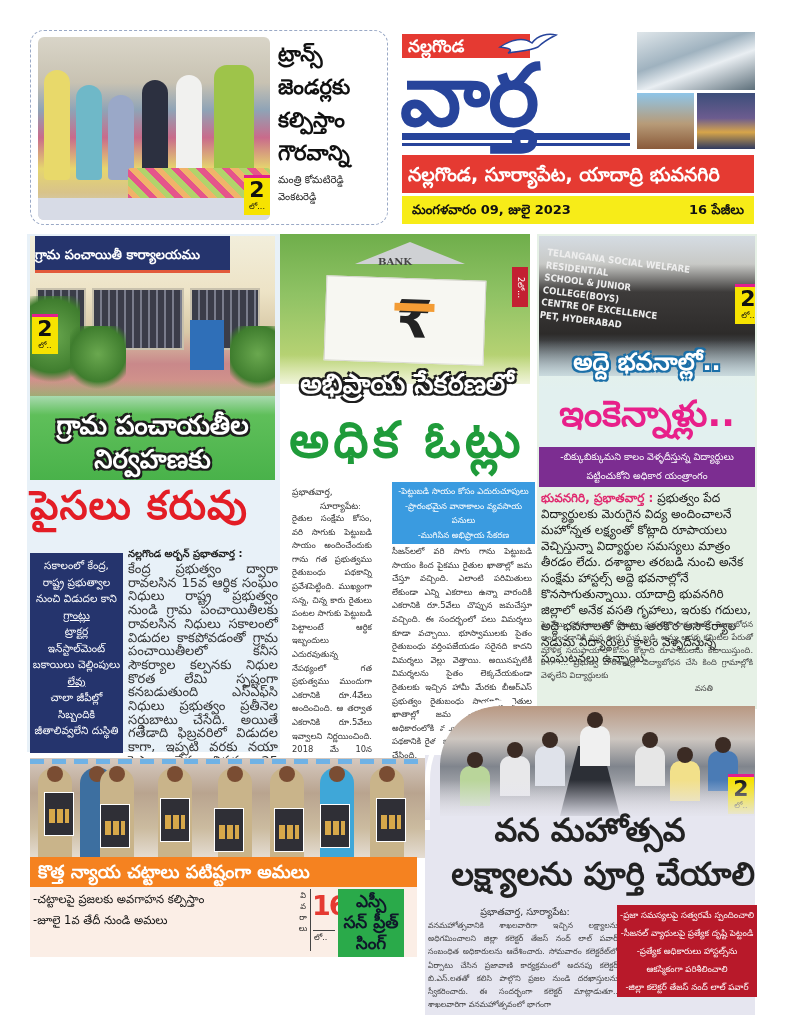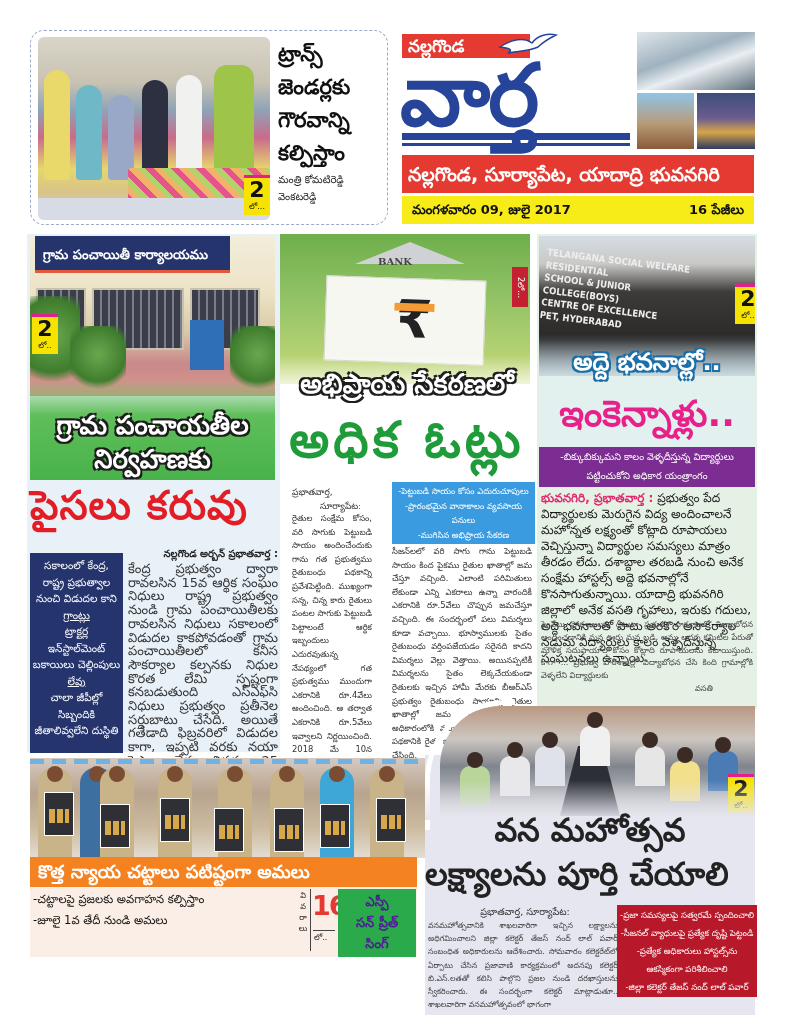--- a/index.html
+++ b/index.html
@@ -32,31 +32,31 @@
     .mast-rule2 { left: 402px; top: 143px; width: 228px; height: 3px; background:#27449b; }
     .mast-photo1 { left: 637px; top: 32px; width: 118px; height: 58px; background: linear-gradient(160deg,#dfe6ea 0%,#9fb2bf 40%,#e9eef2 60%,#5d6f7a 100%); }
     .mast-photo2 { left: 637px; top: 93px; width: 57px; height: 56px; background: linear-gradient(180deg,#8fc5e8 0%,#b79b78 55%,#8a5a3a 100%); }
     .mast-photo3 { left: 697px; top: 93px; width: 58px; height: 56px; background: linear-gradient(180deg,#3c4e7a 0%,#6c5c8f 45%,#d7a54a 70%,#2f3a60 100%); }
     .mast-districts { left: 402px; top: 155px; width: 352px; height: 38px; background:#e53a32; color:#fff; font-size: 19px; font-weight:bold; line-height:38px; padding-left:6px; white-space:nowrap; overflow:hidden; }
     .mast-dateline { left: 402px; top: 196px; width: 352px; height: 28px; background:#f7ec18; font-size: 13px; font-weight:bold; line-height:28px; padding: 0 10px; color:#111; display:flex; justify-content:space-between; }
 
     
     .col1 { left: 27px; top: 234px; width: 253px; height: 518px; background:#e8f1f8; }
     .gp-photo { left: 30px; top: 236px; width: 245px; height: 160px; background: linear-gradient(180deg,#f2eedb 0%,#ede3c6 35%,#d8c9a7 60%,#c9888a 80%,#d79a8c 100%); overflow:hidden; }
-    .gp-board { position:absolute; left:5px; top:0; width:195px; height:37px; background:#25346d; color:#fff; font-size: 13px; font-weight:bold; line-height:37px; padding-left:8px; border-bottom:3px solid #e25a3b; white-space:nowrap; }
+    .gp-board { position:absolute; left:5px; top:0; width:195px; height:37px; background:#25346d; color:#fff; font-size: 13px; font-weight:bold; line-height:37px; border-bottom:3px solid #e25a3b; white-space:nowrap; }
     .gp-window { position:absolute; top:52px; height:62px; background: repeating-linear-gradient(90deg,#3b3d49 0 6px,#7a7d8c 6px 8px); border:2px solid #c8c1ad; }
     .gp-door { position:absolute; left:160px; top:84px; width:34px; height:50px; background:#2f6fb8; }
     .gp-plant { position:absolute; bottom:0; width:56px; height:70px; background: radial-gradient(circle at 50% 40%,#6aa84f 0,#3f7d2e 55%,transparent 70%); }
     .gp-green { left: 30px; top: 380px; width: 245px; height: 100px; background: linear-gradient(180deg,rgba(80,170,80,.0) 0%,#5fbf5a 35%,#49b24a 100%); }
     .gp-head1 { left: 30px; top: 408px; width: 245px; text-align:center; font-size: 26px; font-weight:bold; color:#fff; line-height: 34px;
       text-shadow: -2px -2px 0 #1d1d1d, 2px -2px 0 #1d1d1d, -2px 2px 0 #1d1d1d, 2px 2px 0 #1d1d1d; }
     .gp-head2 { left: 30px; top: 480px; width: 245px; text-align:left; font-size: 40px; font-weight:900; color:#e31d25; line-height: 50px; letter-spacing:1px; }
     .gp-side { left: 30px; top: 553px; width: 93px; height: 200px; background:#25346d; color:#fff; text-align:center; font-size: 10.5px; line-height: 16.5px; padding-top: 4px; }
     .gp-side u { text-decoration: underline; }
-    .gp-byline { left: 128px; top: 546px; width: 150px; text-align:right; font-size: 10px; font-weight:bold; line-height:15px; color:#222; }
+    .gp-byline { left: 128px; top: 546px; width: 150px; text-align:left; font-size: 10px; font-weight:bold; line-height:15px; color:#222; }
     .gp-body { left: 128px; top: 562px; width: 150px; font-size: 13px; line-height: 13.7px; color:#333; text-align: justify; }
 
     
     .col2-bg { left: 280px; top: 234px; width: 255px; height: 518px; background:#fff; }
     .bank-photo { left: 280px; top: 234px; width: 250px; height: 150px; background: linear-gradient(180deg,#6fae4b 0%,#8fc264 40%,#c8d97a 100%); overflow:hidden; }
     .bank-house { position:absolute; left:75px; top:8px; width:110px; height:22px; background:#cfd1d4; clip-path: polygon(50% 0,100% 100%,0 100%); }
     .bank-label { position:absolute; left:98px; top:22px; width:70px; font-family:"DejaVu Serif", serif; font-size:10px; font-weight:bold; color:#444; text-align:left; }
     .bank-cheque { position:absolute; left:45px; top:44px; width:160px; height:85px; background:#f7f7f2; transform: rotate(2deg); border:1px solid #d4d4cc; }
     .bank-rupee { position:absolute; left:70px; top:10px; font-size:52px; font-weight:bold; line-height:60px; color:#222; }
     .bank-rupee::before { content:""; position:absolute; left:-2px; top:14px; width:40px; height:8px; background:#f39c35; }
@@ -95,33 +95,33 @@
     .pol-poster { position:absolute; width:30px; height:44px; background:#2f2f36; border:1px solid #fff; }
     .pol-poster::after { content:""; position:absolute; left:4px; top:16px; width:20px; height:14px; background: repeating-linear-gradient(90deg,#d7a84a 0 6px,#2f2f36 6px 8px); }
     .pol-strip { left: 30px; top: 857px; width: 387px; height: 30px; background:#f58220; color:#fff; font-size: 18px; font-weight:bold; line-height: 30px; padding-left: 8px; white-space:nowrap; }
     .pol-bullets-bg { left: 30px; top: 887px; width: 387px; height: 70px; background:#fbeee6; }
     .pol-bullets { left: 33px; top: 889px; width: 265px; font-size: 11.5px; line-height: 21px; color:#111; }
     .pol-vert { left: 297px; top: 890px; width: 12px; font-size: 8px; line-height: 11px; text-align:center; color:#222; }
     .pol-vline { left: 310px; top: 889px; width: 1px; height: 62px; background:#444; }
     .pol-16 { left: 312px; top: 888px; width: 24px; text-align:center; font-size: 27px; font-weight:900; color:#e53a32; line-height:36px; letter-spacing:-2px; }
     .pol-16rule { left: 313px; top: 930px; width: 22px; height: 1px; background:#444; }
     .pol-16suf { left: 314px; top: 933px; width: 22px; font-size: 8px; color:#222; }
-    .pol-sp { left: 338px; top: 889px; width: 78px; height: 68px; background:#2aaa4a; color:#4c1d95; text-align:center; font-size: 13px; font-weight:bold; line-height: 21px; padding-top:2px; }
+    .pol-sp { left: 338px; top: 889px; width: 66px; height: 68px; background:#2aaa4a; color:#0f172a; text-align:center; font-size: 17px; font-weight:bold; line-height: 21px; padding-top:2px; }
 
     
     .meet-bg { left: 425px; top: 755px; width: 330px; height: 260px; background:#e6e6f0; }
     .meet-photo { left: 440px; top: 706px; width: 315px; height: 110px; border-radius: 60px 0 0 0; overflow:hidden;
       background: linear-gradient(180deg,#b99882 0%,#cdc6c0 30%,#80858d 55%,#d7d5d8 100%); }
     .meet-arc { left: 425px; top: 700px; width: 90px; height: 130px; border-left: 5px solid #ffffff; border-top: 5px solid #ffffff; border-radius: 80px 0 0 0; }
     .meet-table { position:absolute; left:120px; top:40px; width:60px; height:70px; background:#2c2f36; clip-path: polygon(30% 0,70% 0,100% 100%,0 100%); }
     .meet-head { position:absolute; width:16px; height:16px; border-radius:50%; background:#3b2b24; }
     .meet-body { position:absolute; width:30px; height:40px; border-radius:10px 10px 0 0; }
     .meet-fade { left: 425px; top: 780px; width: 330px; height: 40px; background: linear-gradient(180deg,rgba(230,230,240,0) 0%, #e6e6f0 100%); }
     .meet-head1 { left: 430px; top: 808px; width: 320px; text-align:center; font-size: 32px; font-weight:bold; color:#222; line-height: 44px; }
-    .meet-head2 { left: 425px; top: 852px; width: 330px; text-align:left; font-size: 32px; font-weight:bold; color:#222; line-height: 44px; white-space:nowrap; }
+    .meet-head2 { left: 425px; top: 852px; width: 330px; text-align:right; font-size: 32px; font-weight:bold; color:#222; line-height: 44px; white-space:nowrap; }
     .meet-byline { left: 430px; top: 905px; width: 190px; text-align:center; font-size: 9.5px; color:#333; line-height:14px; }
     .meet-body-text { left: 428px; top: 919px; width: 190px; font-size: 7.8px; line-height: 13.2px; color:#444; text-align: justify; }
     .meet-box { left: 617px; top: 905px; width: 140px; height: 92px; background:#b8192a; color:#fff; font-size: 8.6px; line-height: 18px; text-align:center; padding-top: 1px; }
   </style>
 </head>
 <body>
 
 <div class="abs teaser"></div>
 <div class="abs teaser-photo">
   <div class="ppl" style="left:6px;background:#e8d96a;height:110px;"></div>
@@ -133,39 +133,39 @@
   <div class="table"></div>
   <div class="cloth"></div>
   <div class="badge" style="left:206px;top:138px;">
     <span class="num">2</span>
     <span class="suf">లో...</span>
   </div>
 </div>
 <div class="abs teaser-text">
   <div class="teaser-head">ట్రాన్స్</div>
   <div class="teaser-head">జెండర్లకు</div>
+  <div class="teaser-head">కల్పిస్తాం</div>
   <div class="teaser-head">గౌరవాన్ని</div>
-  <div class="teaser-head">కల్పిస్తాం</div>
   <div class="teaser-sub">మంత్రి కోమటిరెడ్డి</div>
   <div class="teaser-sub">వెంకటరెడ్డి</div>
 </div>
 
 <div class="abs mast-tag">నల్లగొండ</div>
 <svg class="abs mast-bird" viewBox="0 0 60 26">
   <path d="M2 16 C14 8, 26 6, 34 12 C40 4, 50 2, 58 4 C50 8, 44 12, 40 16 C32 20, 20 20, 10 22 C16 18, 10 17, 2 16 Z" fill="#ffffff" stroke="#27449b" stroke-width="1.5"></path>
 </svg>
 <div class="abs mast-logo">వార్త</div>
 <div class="abs mast-rule1"></div>
 <div class="abs mast-rule2"></div>
 <div class="abs mast-photo1"></div>
 <div class="abs mast-photo2"></div>
 <div class="abs mast-photo3"></div>
 <div class="abs mast-districts">నల్లగొండ, సూర్యాపేట, యాదాద్రి భువనగిరి</div>
 <div class="abs mast-dateline">
-  <span>మంగళవారం 09, జులై 2017</span>
+  <span>మంగళవారం 09, జులై 2023</span>
   <span>16 పేజీలు</span>
 </div>
 
 <div class="abs col1"></div>
 <div class="abs gp-photo">
   <div class="gp-board">గ్రామ పంచాయితీ కార్యాలయము</div>
   <div class="gp-window" style="left:6px;width:50px;"></div>
   <div class="gp-window" style="left:62px;width:92px;"></div>
   <div class="gp-window" style="left:160px;width:70px;"></div>
   <div class="gp-door"></div>

